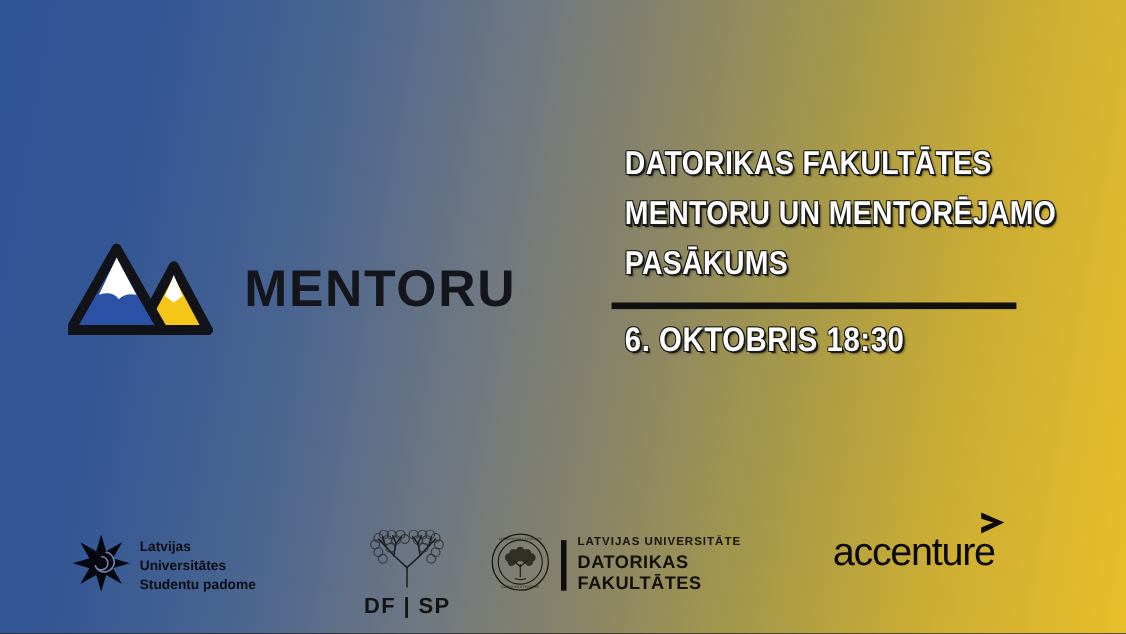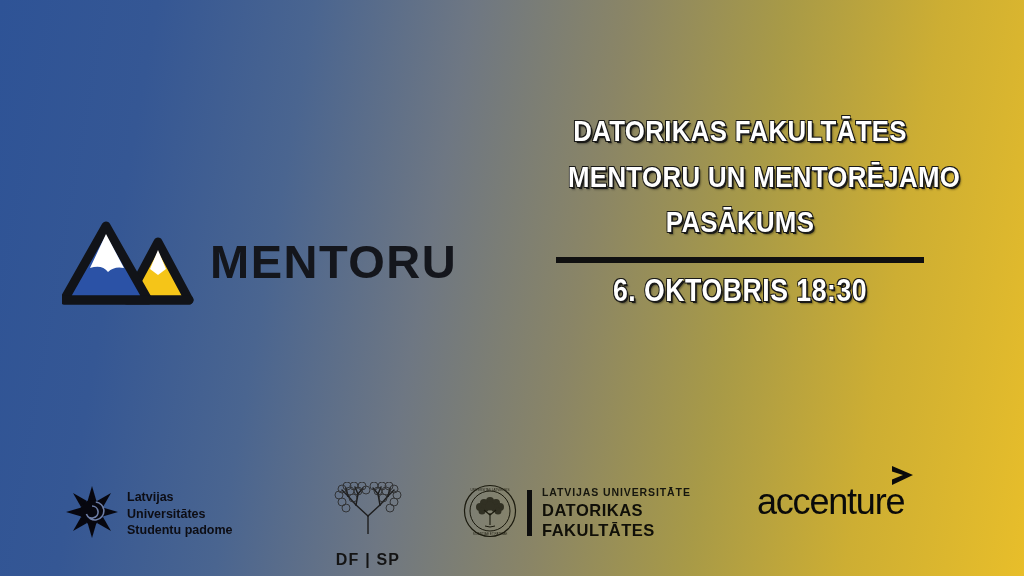--- a/index.html
+++ b/index.html
@@ -24,43 +24,42 @@
         #e8be2a 100%);
   }
 
   
   #logo-lockup {
     position: absolute;
     left: 62px;
     top: 212px;
     display: flex;
     align-items: center;
-    gap: 8px;
+    gap: 20px;
   }
   #mountain-mark { display: block; }
   #wordmark {
     display: flex;
     flex-direction: column;
     line-height: 0.98;
   }
   #wordmark .wm-line {
     color: #14161c;
     font-size: 47px;
     font-weight: 700;
     letter-spacing: 1.5px;
     white-space: nowrap;
   }
 
   
   #headline-block {
     position: absolute;
     left: 540px;
-    top: 108px;
+    top: 126px;
     width: 400px;
-    text-align: center;
   }
   #headline-block .hl-line {
     color: #ffffff;
     font-size: 30px;
     font-weight: 700;
     letter-spacing: 0.4px;
     line-height: 1.52;
     white-space: nowrap;
     transform: scaleX(0.86);
     transform-origin: center;
@@ -117,30 +116,30 @@
   #lusp-text span {
     color: #0d0d14;
     font-size: 12.5px;
     font-weight: 600;
     white-space: nowrap;
   }
 
   
   #sponsor-dfsp { left: 331px; top: 4px; flex-direction: column; }
   #dfsp-caption {
-    margin-top: 13px;
+    margin-top: 1px;
     color: #141414;
-    font-size: 16px;
+    font-size: 20px;
     font-weight: 700;
     letter-spacing: 1.2px;
     white-space: nowrap;
   }
 
   
-  #sponsor-ludf { left: 463px; top: 6px; gap: 10px; }
+  #sponsor-ludf { left: 446px; top: 6px; gap: 10px; }
   #ludf-bar {
     width: 5px;
     height: 46px;
     background: #0e0e0e;
   }
   #ludf-text {
     display: flex;
     flex-direction: column;
     line-height: 1.18;
   }

